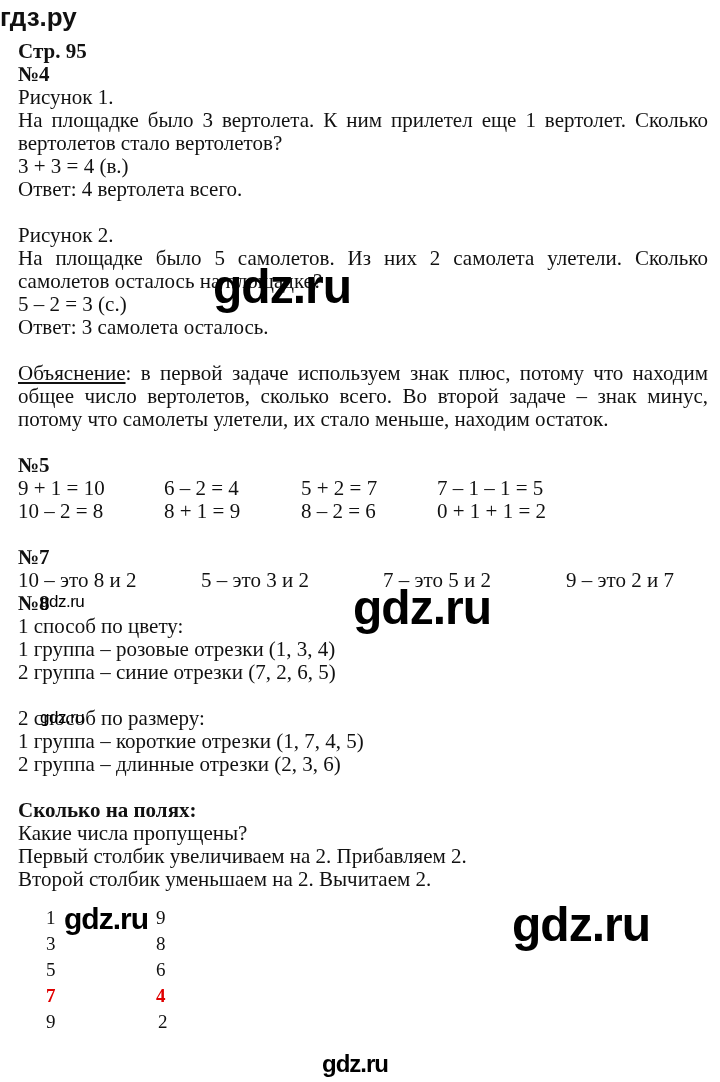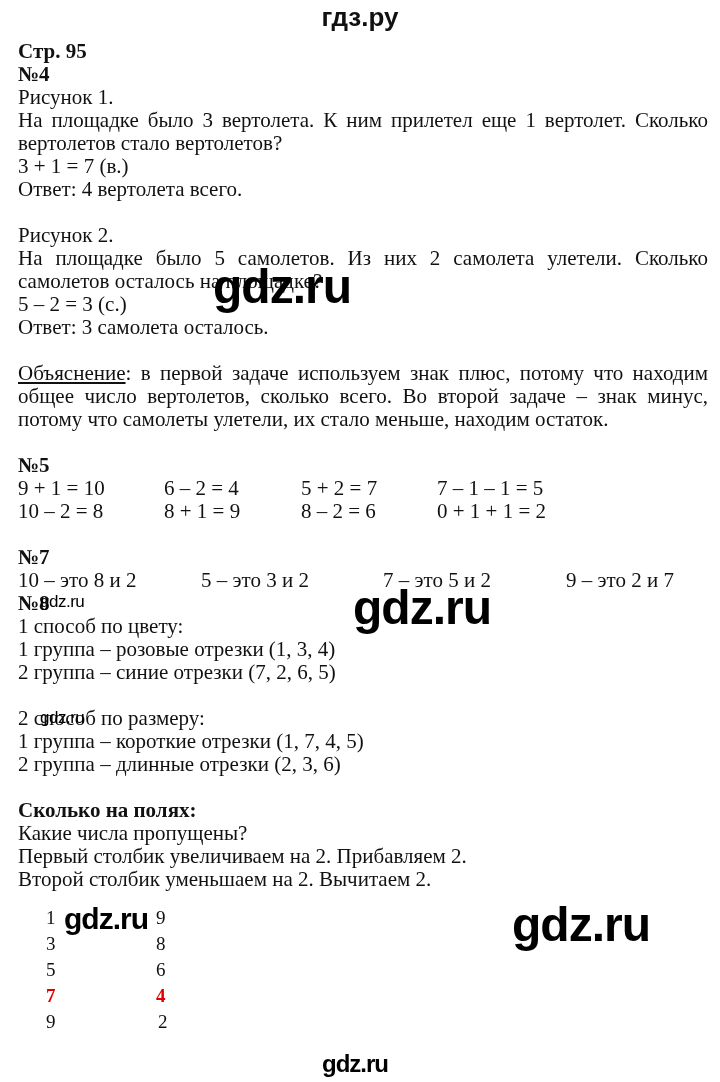--- a/index.html
+++ b/index.html
@@ -1,21 +1,21 @@
 <!DOCTYPE html>
 <html><head>
   <meta charset="utf-8">
   <style>
     html, body { margin: 0; padding: 0; background: #ffffff; }
     body {
       width: 720px; height: 1082px; position: relative; overflow: hidden;
       font-family: "Liberation Serif", serif; color: #111;
     }
     .header {
-      position: absolute; top: 0; left: 0; width: 720px; text-align: center;
+      position: absolute; top: 0; left: 0; width: 720px; 
       font-family: "Liberation Sans", sans-serif; font-weight: bold; font-size: 26px;
       line-height: 34px; color: #111;
     }
     .doc { position: absolute; left: 18px; top: 40px; width: 690px; font-size: 21px; line-height: 23px; }
     .line { white-space: nowrap; }
     .just { white-space: normal; text-align: justify; text-align-last: left; }
     .bold { font-weight: bold; }
     .gap { height: 23px; }
     .underline { text-decoration: underline; margin-top: 44px; }
     .row { display: flex; white-space: nowrap; align-items: center; }
@@ -38,21 +38,21 @@
 </head>
 <body>
 
 <div class="header">гдз.ру</div>
 
 <div class="doc">
   <div class="line bold">Стр. 95</div>
   <div class="line bold">№4</div>
   <div class="line">Рисунок 1.</div>
   <div class="just">На площадке было 3 вертолета. К ним прилетел еще 1 вертолет. Сколько вертолетов стало вертолетов?</div>
-  <div class="line">3 + 1 = 7 (в.)</div>
+  <div class="line">3 + 3 = 4 (в.)</div>
   <div class="line">Ответ: 4 вертолета всего.</div>
   <div class="gap"></div>
   <div class="line">Рисунок 2.</div>
   <div class="just">На площадке было 5 самолетов. Из них 2 самолета улетели. Сколько самолетов осталось на площадке?</div>
   <div class="line">5 – 2 = 3 (с.)</div>
   <div class="line">Ответ: 3 самолета осталось.</div>
   <div class="gap"></div>
   <div class="just"><span class="underline">Объяснение</span><span>: в первой задаче используем знак плюс, потому что находим общее число вертолетов, сколько всего. Во второй задаче – знак минус, потому что самолеты улетели, их стало меньше, находим остаток.</span></div>
   <div class="gap"></div>
   <div class="line bold">№5</div>

